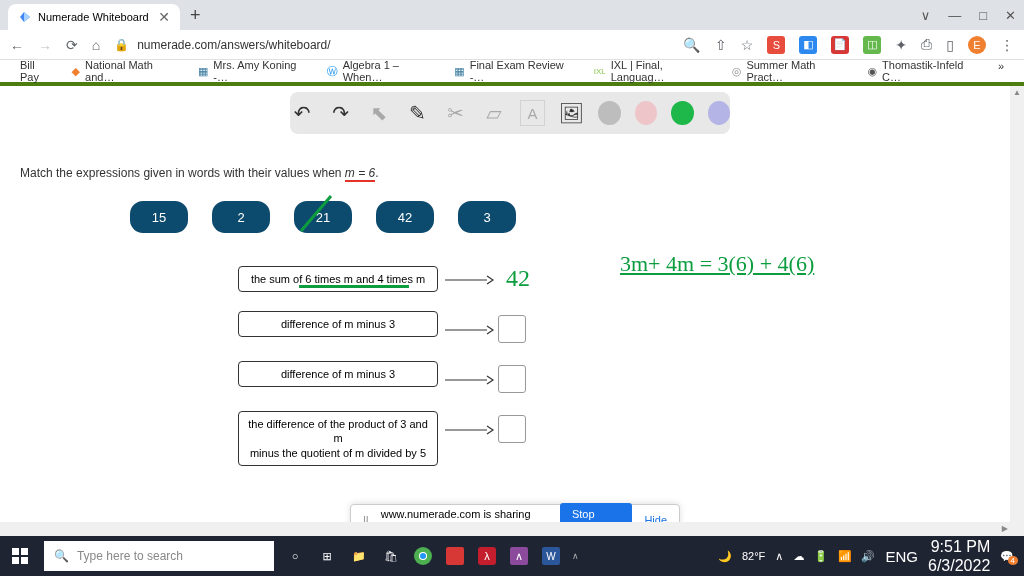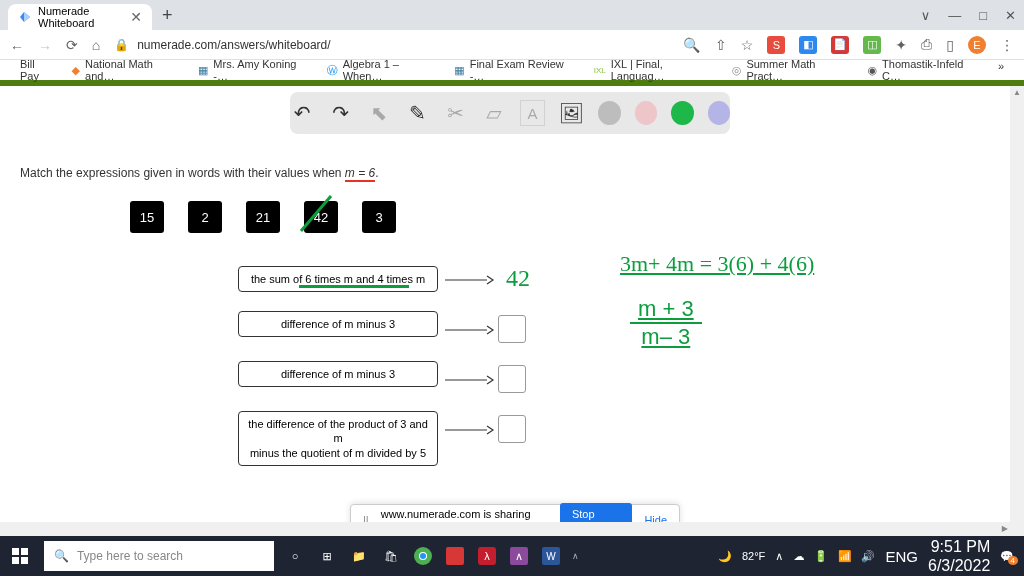--- a/index.html
+++ b/index.html
@@ -1,46 +1,46 @@
 <!DOCTYPE html>
 <html><head>
 <meta charset="utf-8">
 <style>
 * { margin: 0; padding: 0; box-sizing: border-box; font-family: Arial, sans-serif; }
 body { width: 1024px; height: 576px; overflow: hidden; background: #fff; position: relative; }
 
 
 .tab-bar { height: 30px; background: #dee1e6; display: flex; align-items: center; padding: 0 8px; }
-.tab { background: #fff; height: 26px; width: 144px; display: flex; align-items: center; padding: 0 10px; border-radius: 8px 8px 0 0; font-size: 11px; gap: 6px; margin-top: 4px; }
+.tab { background: #fff; height: 26px; width: 172px; display: flex; align-items: center; padding: 0 10px; border-radius: 8px 8px 0 0; font-size: 11px; gap: 6px; margin-top: 4px; }
 .tab-icon { width: 14px; height: 14px; display: flex; align-items: center; justify-content: center; }
 .tab-close { margin-left: auto; font-size: 14px; color: #666; }
 .new-tab { margin-left: 10px; font-size: 18px; color: #444; }
 .window-controls { margin-left: auto; display: flex; gap: 18px; color: #555; font-size: 13px; }
 
 .nav-bar { height: 30px; background: #fff; display: flex; align-items: center; padding: 0 10px; gap: 14px; border-bottom: 1px solid #e0e0e0; }
 .nav-icon { color: #5f6368; font-size: 14px; }
 .url-bar { flex: 0 0 auto; display: flex; align-items: center; gap: 8px; font-size: 12px; color: #333; }
 .nav-right { margin-left: auto; display: flex; align-items: center; gap: 14px; }
 .ext-icon { width: 18px; height: 18px; display: flex; align-items: center; justify-content: center; border-radius: 3px; font-size: 11px; color: #fff; }
 
-.bookmarks-bar { height: 26px; background: #fff; display: flex; padding: 0 20px; gap: 16px; font-size: 11px; color: #333; border-bottom: 6px solid #4d7c0f; }
+.bookmarks-bar { height: 26px; background: #fff; display: flex; padding: 0 20px; gap: 16px; font-size: 11px; color: #333; border-bottom: 4px solid #4d7c0f; }
 .bm { display: flex; align-items: center; gap: 5px; }
 
 
 .page { position: relative; height: 450px; background: #fff; overflow: hidden; }
 
 .toolbar { position: absolute; top: 6px; left: 290px; width: 440px; height: 42px; background: #e8e8e8; border-radius: 8px; display: flex; align-items: center; justify-content: center; gap: 14px; }
 .tool-btn { width: 26px; height: 26px; display: flex; align-items: center; justify-content: center; font-size: 20px; color: #333; }
 .tool-circle { width: 24px; height: 24px; border-radius: 50%; }
 
 .question { position: absolute; top: 80px; left: 20px; font-size: 12px; color: #333; }
 .question .red-under { border-bottom: 2px solid #e63328; }
 
 .chips { position: absolute; top: 115px; left: 130px; display: flex; gap: 24px; }
-.chip { width: 34px; height: 32px; background: #000000; color: #fff; display: flex; align-items: center; justify-content: center; font-size: 13px; border-radius: 3px; }
+.chip { width: 58px; height: 32px; background: #0c4a6e; color: #fff; display: flex; align-items: center; justify-content: center; font-size: 13px; border-radius: 13px; }
 .chip-cross { position: absolute; top: 105px; left: 296px; width: 40px; height: 45px; pointer-events: none; }
 
 .expr-box { position: absolute; left: 238px; width: 200px; border: 1px solid #333; border-radius: 4px; padding: 5px 8px; font-size: 11px; text-align: center; line-height: 1.3; }
 .arrow { position: absolute; color: #333; font-size: 14px; }
 .answer-box { position: absolute; width: 28px; height: 28px; border: 1px solid #999; border-radius: 3px; display: flex; align-items: center; justify-content: center; }
 .green-ans { font-family: 'Comic Sans MS', cursive; font-size: 24px; color: #0d9d3f; font-weight: 500; }
 
 .handwriting { position: absolute; font-family: 'Comic Sans MS', cursive; font-size: 22px; color: #0d9d3f; font-weight: 500; text-decoration: underline; }
 
 .share-bar { position: absolute; bottom: 0; left: 350px; width: 330px; height: 32px; border: 1px solid #ccc; background: #fff; display: flex; align-items: center; padding: 0 12px; gap: 12px; font-size: 11px; border-radius: 4px 4px 0 0; box-shadow: 0 -1px 6px rgba(0,0,0,.12); }
@@ -205,24 +205,20 @@
     <div>the difference of the product of 3 and m</div>
     <div>minus the quotient of m divided by 5</div>
   </div>
   <svg class="arrow" style="top:338px;left:445px" width="50" height="12">
       <line x1="0" y1="6" x2="42" y2="6" stroke="#333" stroke-width="1.2"></line>
       <path d="M42 2 L48 6 L42 10" fill="none" stroke="#333" stroke-width="1.2"></path>
     </svg>
   <div class="answer-box" style="top:329px;left:498px"></div>
 
   <div class="handwriting" style="top:165px;left:620px">3m+ 4m  = 3(6) + 4(6)</div>
-  <div class="handwriting" style="top:210px;left:630px;text-align:center">
-    <div style="border-bottom:2px solid #0d9d3f;padding:0 8px">m + 3</div>
-    <div>m– 3</div>
-  </div>
 
   <div class="share-bar">
     <span style="color:#888">||</span>
     <span>www.numerade.com is sharing your screen.</span>
     <span class="share-btn">Stop sharing</span>
     <span class="share-hide">Hide</span>
   </div>
 
 </div>
 

